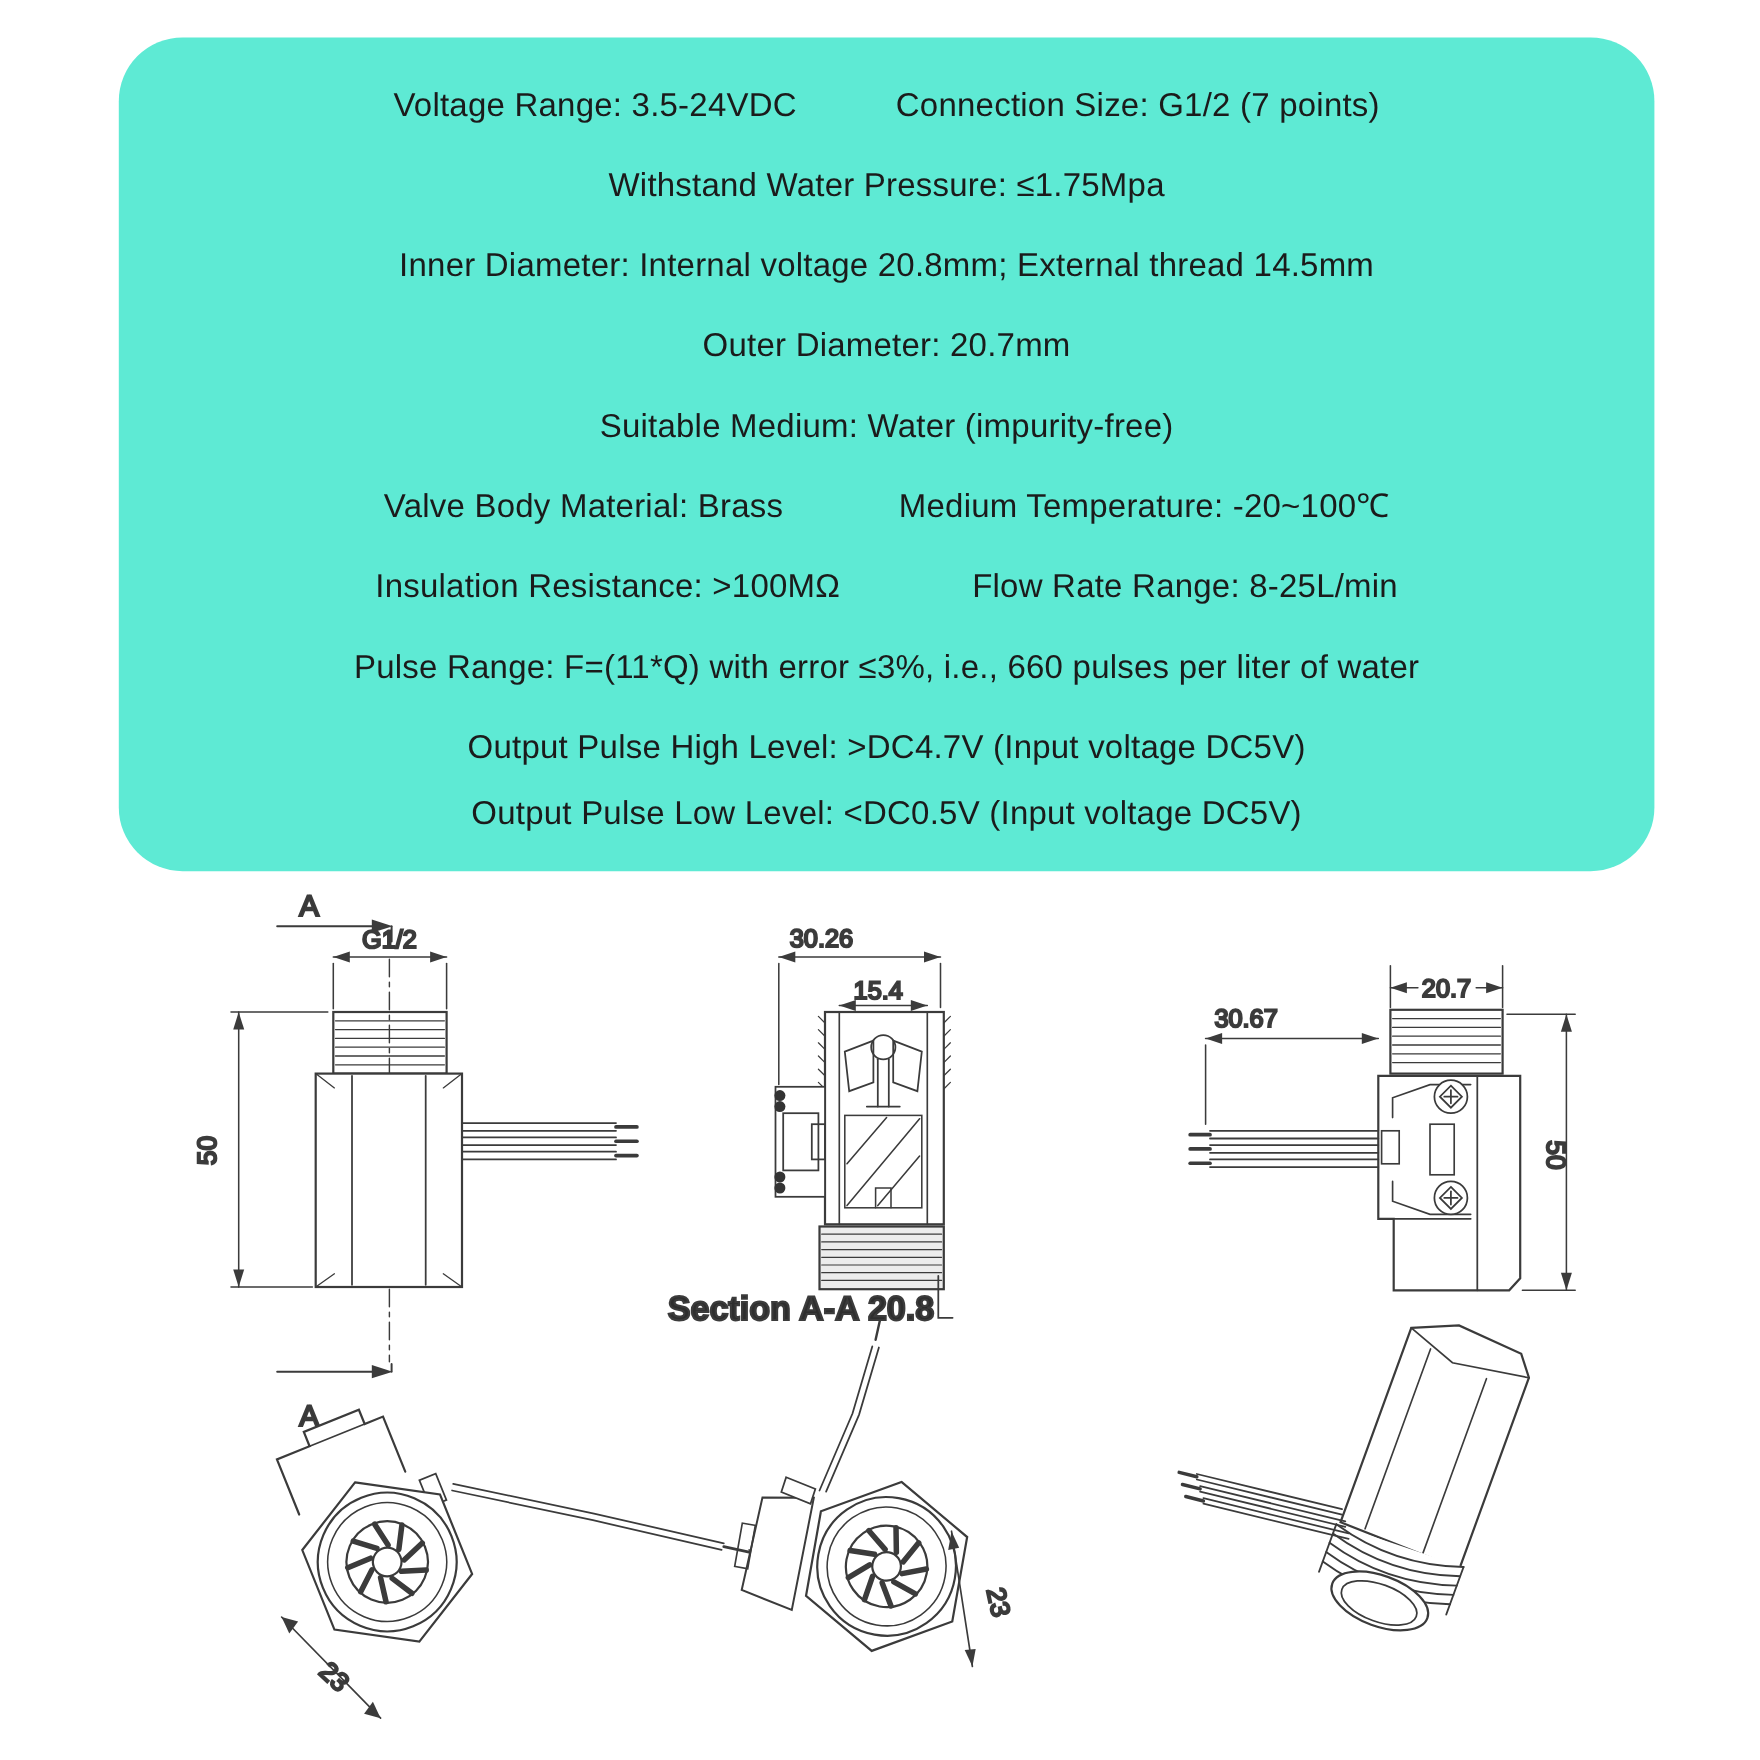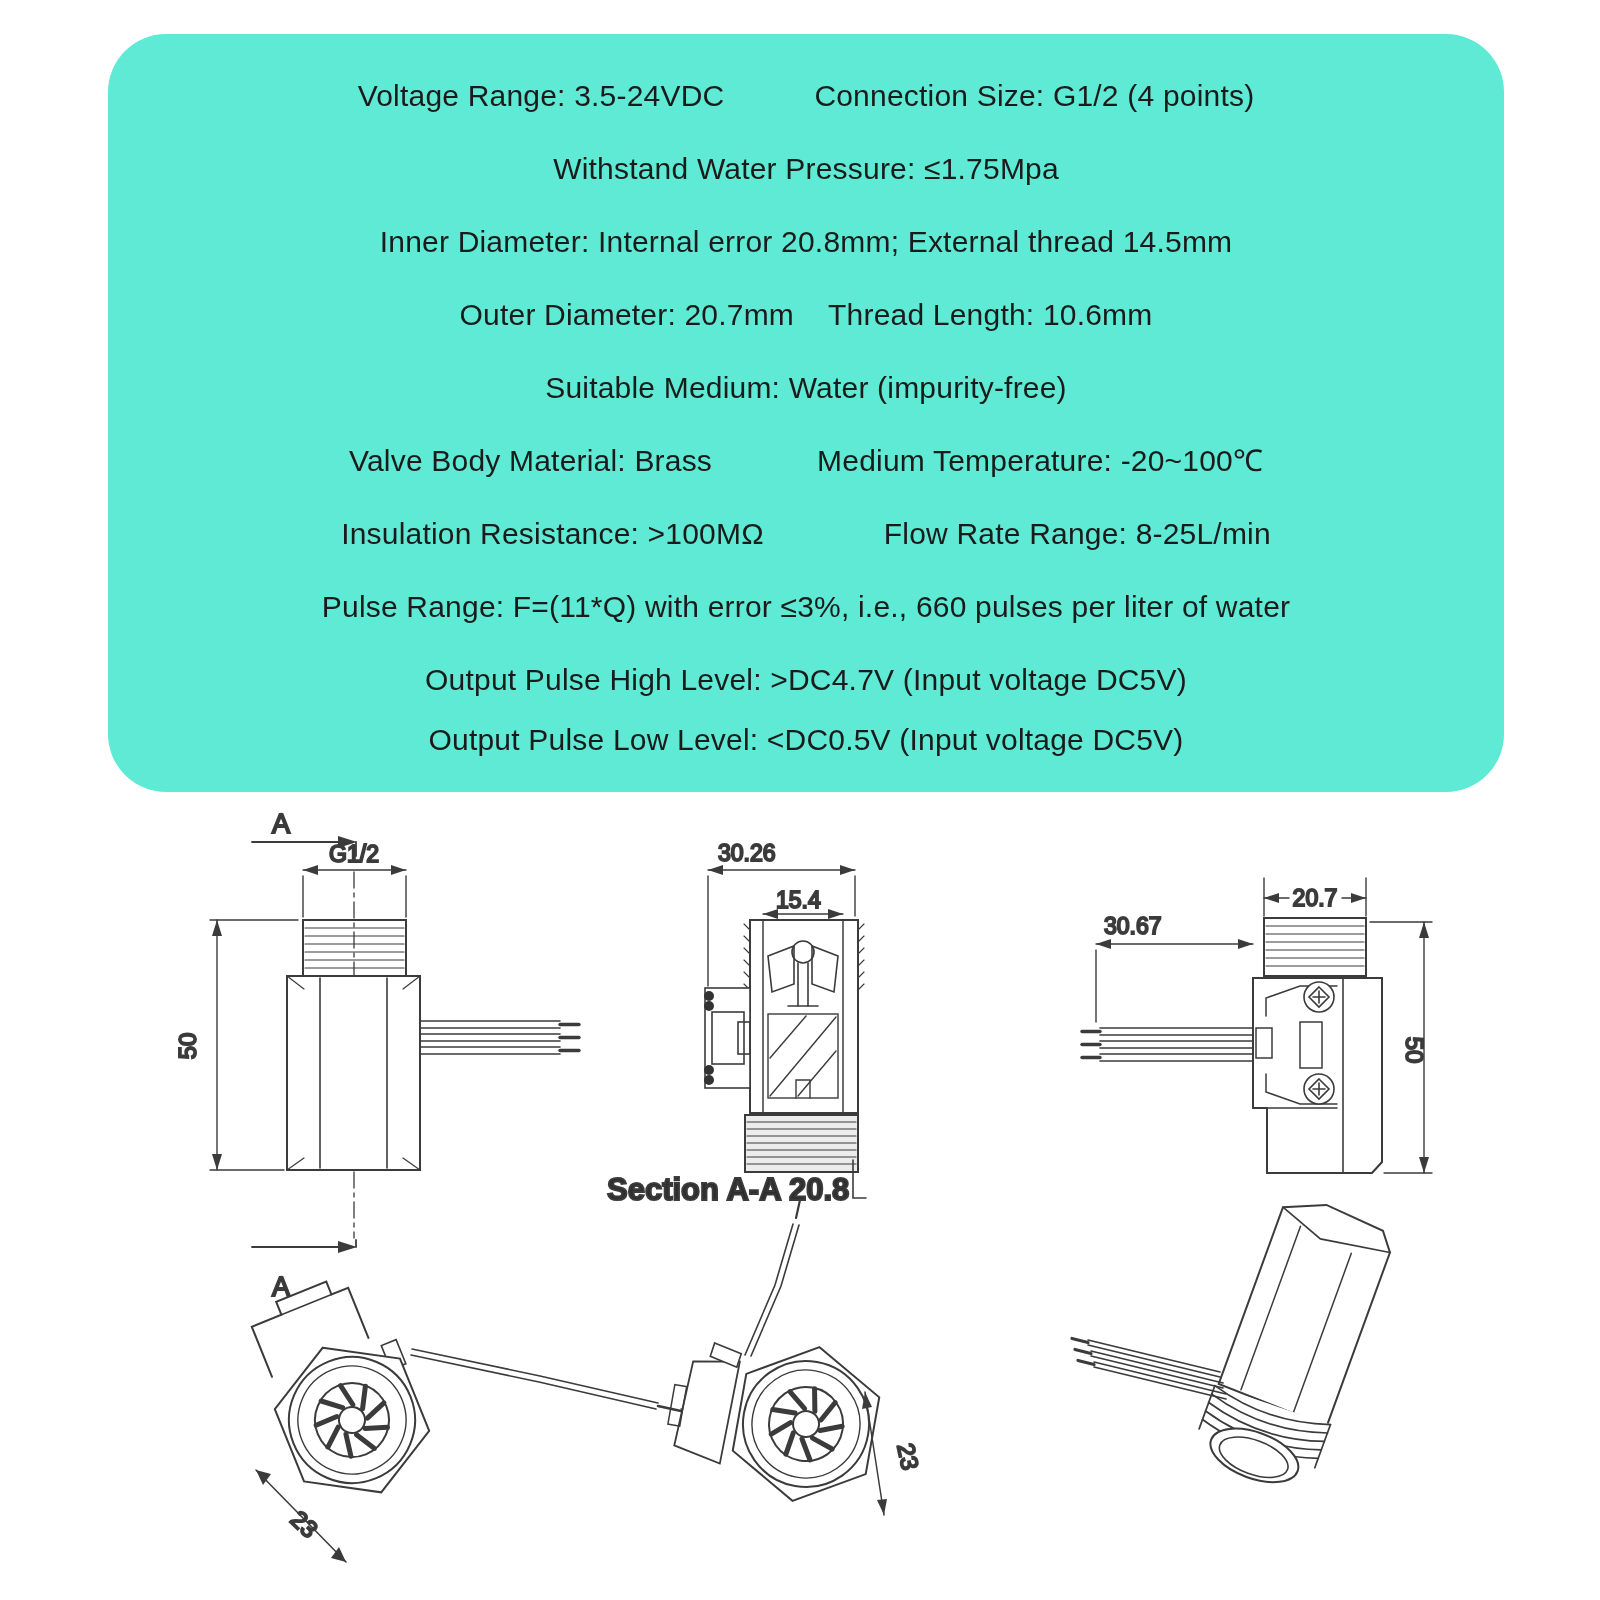--- a/index.html
+++ b/index.html
@@ -25,31 +25,30 @@
   .sectxt{font-size:27px;}
   .caption{font-size:31px;font-weight:700;fill:#222;}
   .rot90{font-size:24px;}
 </style>
 </head>
 <body>
 
 <section class="spec-card">
   <p class="spec-row g90">
     <span>Voltage Range: 3.5-24VDC</span>
-    <span>Connection Size: G1/2 (4 points)</span>
+    <span>Connection Size: G1/2 (7 points)</span>
   </p>
   <p class="spec-row">
     <span>Withstand Water Pressure: ≤1.75Mpa</span>
   </p>
   <p class="spec-row">
-    <span>Inner Diameter: Internal error 20.8mm; External thread 14.5mm</span>
+    <span>Inner Diameter: Internal voltage 20.8mm; External thread 14.5mm</span>
   </p>
   <p class="spec-row g62">
     <span>Outer Diameter: 20.7mm</span>
-    <span>Thread Length: 10.6mm</span>
   </p>
   <p class="spec-row">
     <span>Suitable Medium: Water (impurity-free)</span>
   </p>
   <p class="spec-row g105">
     <span>Valve Body Material: Brass</span>
     <span>Medium Temperature: -20~100℃</span>
   </p>
   <p class="spec-row g112">
     <span>Insulation Resistance: &gt;100MΩ</span>

